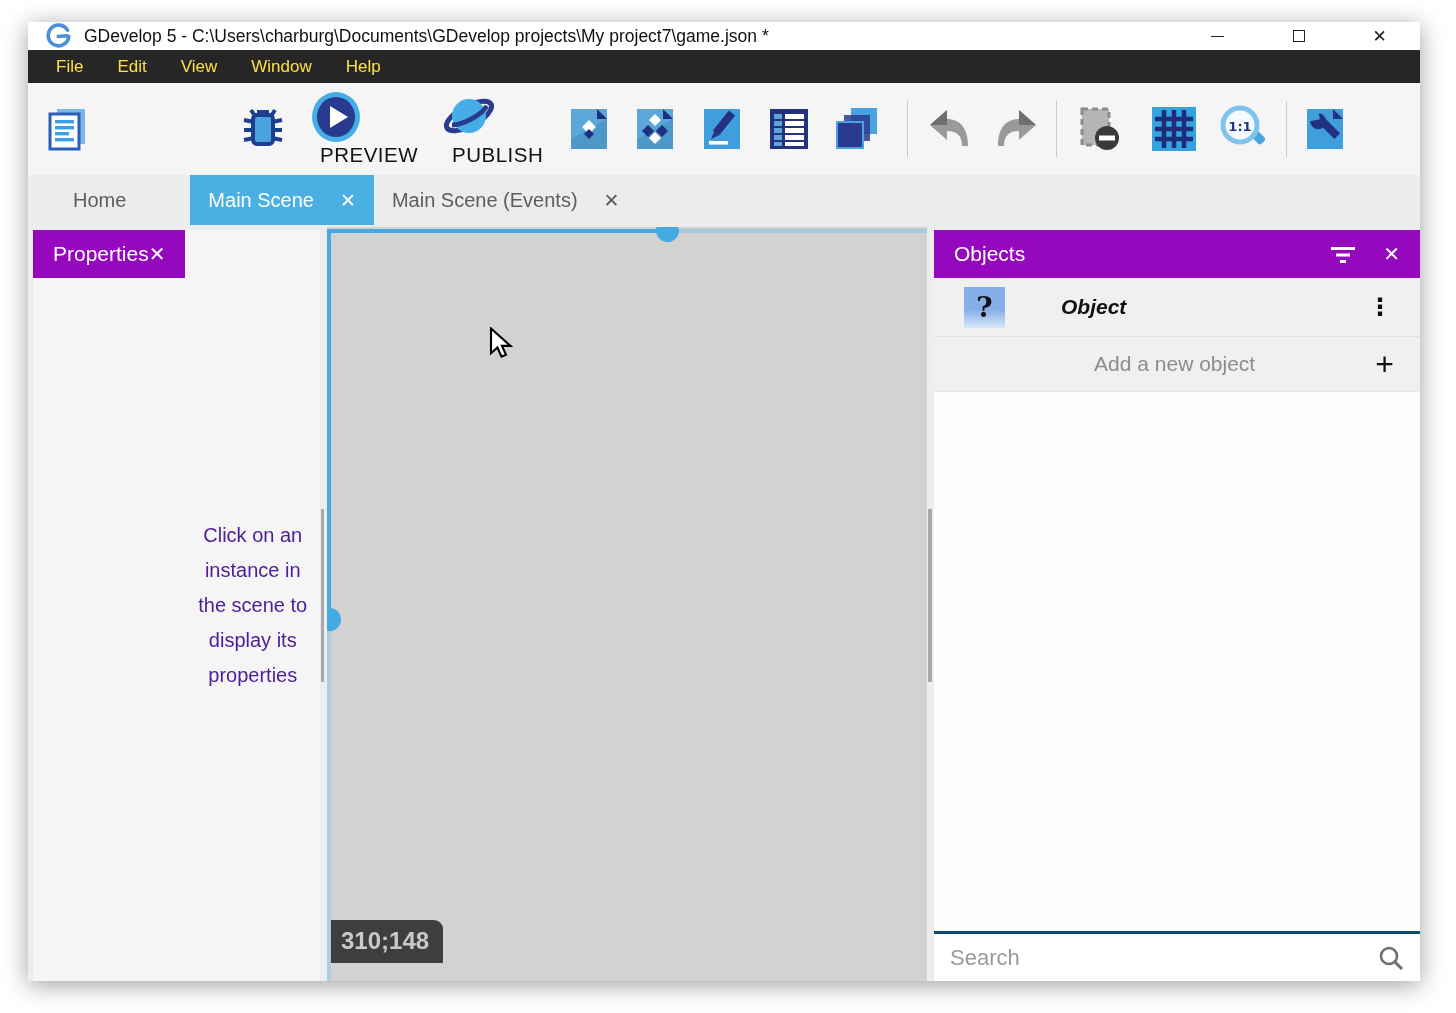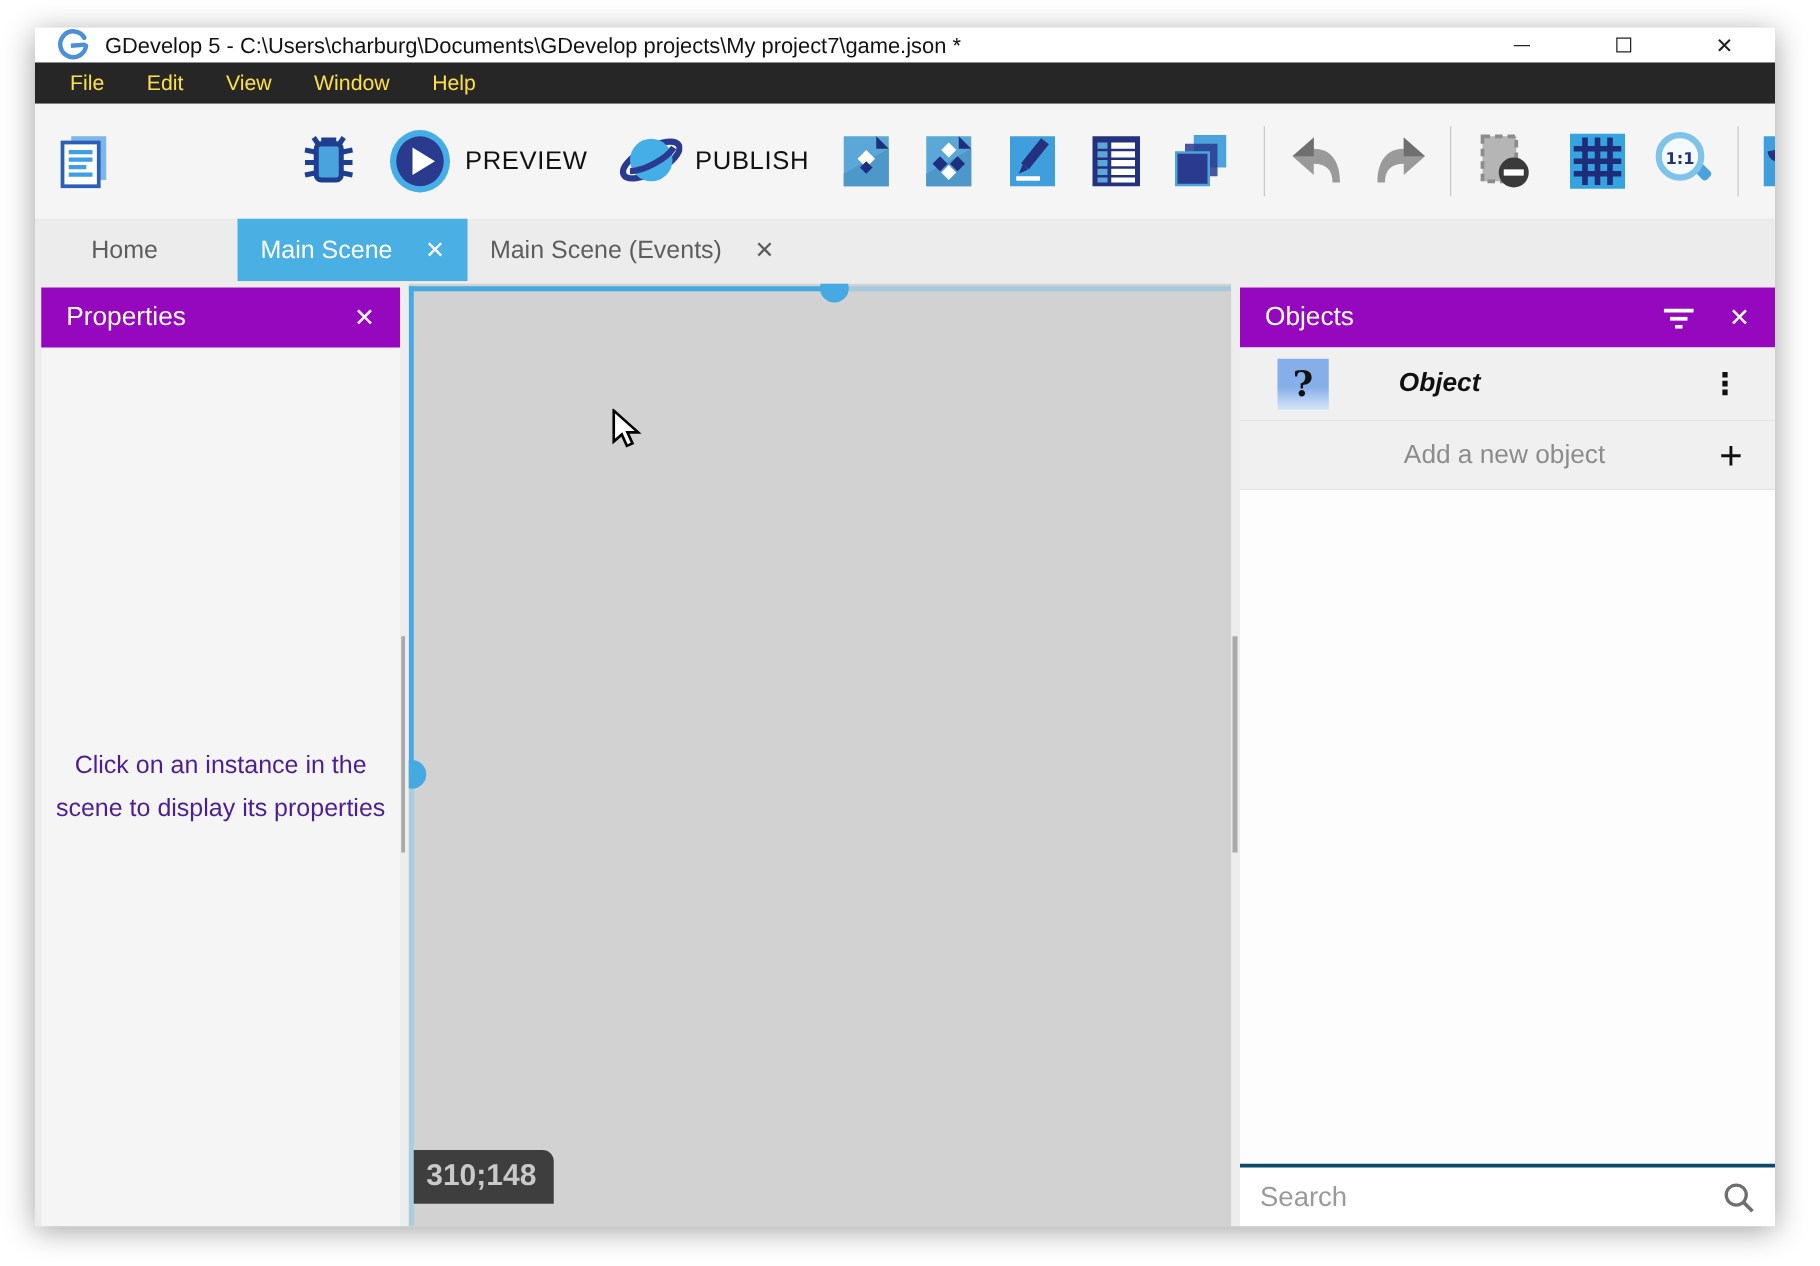--- a/index.html
+++ b/index.html
@@ -31,36 +31,36 @@
   .menubar{height:33px;background:var(--menu-dark);display:flex;align-items:center;
     padding-left:11px;flex:0 0 auto;}
   .menu-item{color:#fde047;font-size:17px;padding:0 17px;height:100%;
     display:flex;align-items:center;}
   
   .toolbar{height:92px;background:var(--toolbar-bg);display:flex;align-items:center;
     flex:0 0 auto;white-space:nowrap;}
   .tb-icon{width:46px;height:46px;flex:0 0 auto;}
   .tb-label{font-size:20.5px;color:#111;margin-left:10px;letter-spacing:.5px;}
   .tb-sep{width:1px;height:56px;background:#c9c9c9;flex:0 0 auto;}
-  .tb-group{display:flex;align-items:center;}
+  .tb-group{display:flex;flex-direction:column;}
   
   .tabbar{height:50px;background:#ececec;display:flex;align-items:stretch;flex:0 0 auto;}
   .tab{display:flex;align-items:center;padding:0 18px;font-size:20px;color:#5d5d5d;}
   .tab .tab-close{margin-left:26px;font-size:19px;color:#5d5d5d;}
   .tab.active{background:var(--tab-blue);color:#fff;margin-left:36px;}
   .tab.active .tab-close{color:#fff;}
   .tab.home{margin-left:17px;padding:0 28px;}
   
   .content{flex:1 1 auto;display:flex;position:relative;background:#ececec;min-height:0;}
   .panel-header{height:48px;background:var(--accent-purple);color:#fff;display:flex;
     align-items:center;padding:0 20px;flex:0 0 auto;}
   .panel-header .ph-title{font-size:21px;}
   .panel-header .ph-close{margin-left:auto;font-size:20px;color:#fff;}
   
-  .properties-panel{width:287px;margin:5px 0 0 5px;display:flex;flex-direction:column;
+  .properties-panel{width:287px;margin:5px 0 0 5px;display:flex;flex-direction:row;
     background:#f5f5f5;}
   .properties-body{flex:1;display:flex;align-items:center;justify-content:center;
     padding:0 10px;}
   .properties-empty{font-size:20px;color:#4c1d95;text-align:center;line-height:35px;}
   
   .gutter{width:7px;background:#ededed;position:relative;flex:0 0 auto;}
   .gutter .thumb{position:absolute;background:#a9a9a9;width:3px;left:1px;}
   .gutter.right .thumb{width:4px;left:1px;}
   
   .canvas{flex:1 1 auto;background:var(--canvas-gray);position:relative;overflow:hidden;
@@ -69,21 +69,21 @@
   .border-top-light{position:absolute;left:340px;top:2px;height:4px;right:0;background:#a6c9de;}
   .border-left-dark{position:absolute;left:0;top:2px;width:4px;height:390px;background:var(--handle-blue);}
   .border-left-light{position:absolute;left:0;top:392px;width:4px;bottom:0;background:#a9cde1;}
   .handle{position:absolute;width:23px;height:23px;border-radius:50%;background:var(--handle-blue);}
   .handle.top{left:329px;top:-8px;}
   .handle.left{left:-9px;top:381px;}
   .coord-badge{position:absolute;left:4px;bottom:18px;background:#3e3e3e;color:#c9c9c9;
     font-size:24px;font-weight:bold;padding:7px 14px 8px 10px;border-top-right-radius:9px;}
   .cursor{position:absolute;left:161px;top:100px;}
   
-  .objects-panel{width:428px;margin-top:5px;display:flex;flex-direction:column;background:#ffffff;justify-content:space-between;}
+  .objects-panel{width:486px;margin-top:5px;display:flex;flex-direction:column;background:#84cc16;justify-content:space-between;}
   .ph-filter{margin-left:auto;margin-right:28px;}
   .objects-panel .panel-header .ph-close{margin-left:0;}
   .object-row{height:59px;background:#f0f0f0;border-bottom:1px solid #e2e2e2;
     display:flex;align-items:center;}
   .object-thumb{width:41px;height:41px;margin-left:30px;
     background:linear-gradient(#86aee9 55%,#d6e7f7);display:flex;align-items:center;
     justify-content:center;font-size:28px;font-weight:bold;color:#111;
     font-family:"DejaVu Serif",serif;}
   .object-label{margin-left:56px;font-size:21px;font-weight:bold;font-style:italic;color:#111;}
   .row-more{margin-left:auto;margin-right:28px;font-size:24px;font-weight:bold;color:#111;letter-spacing:0;}

